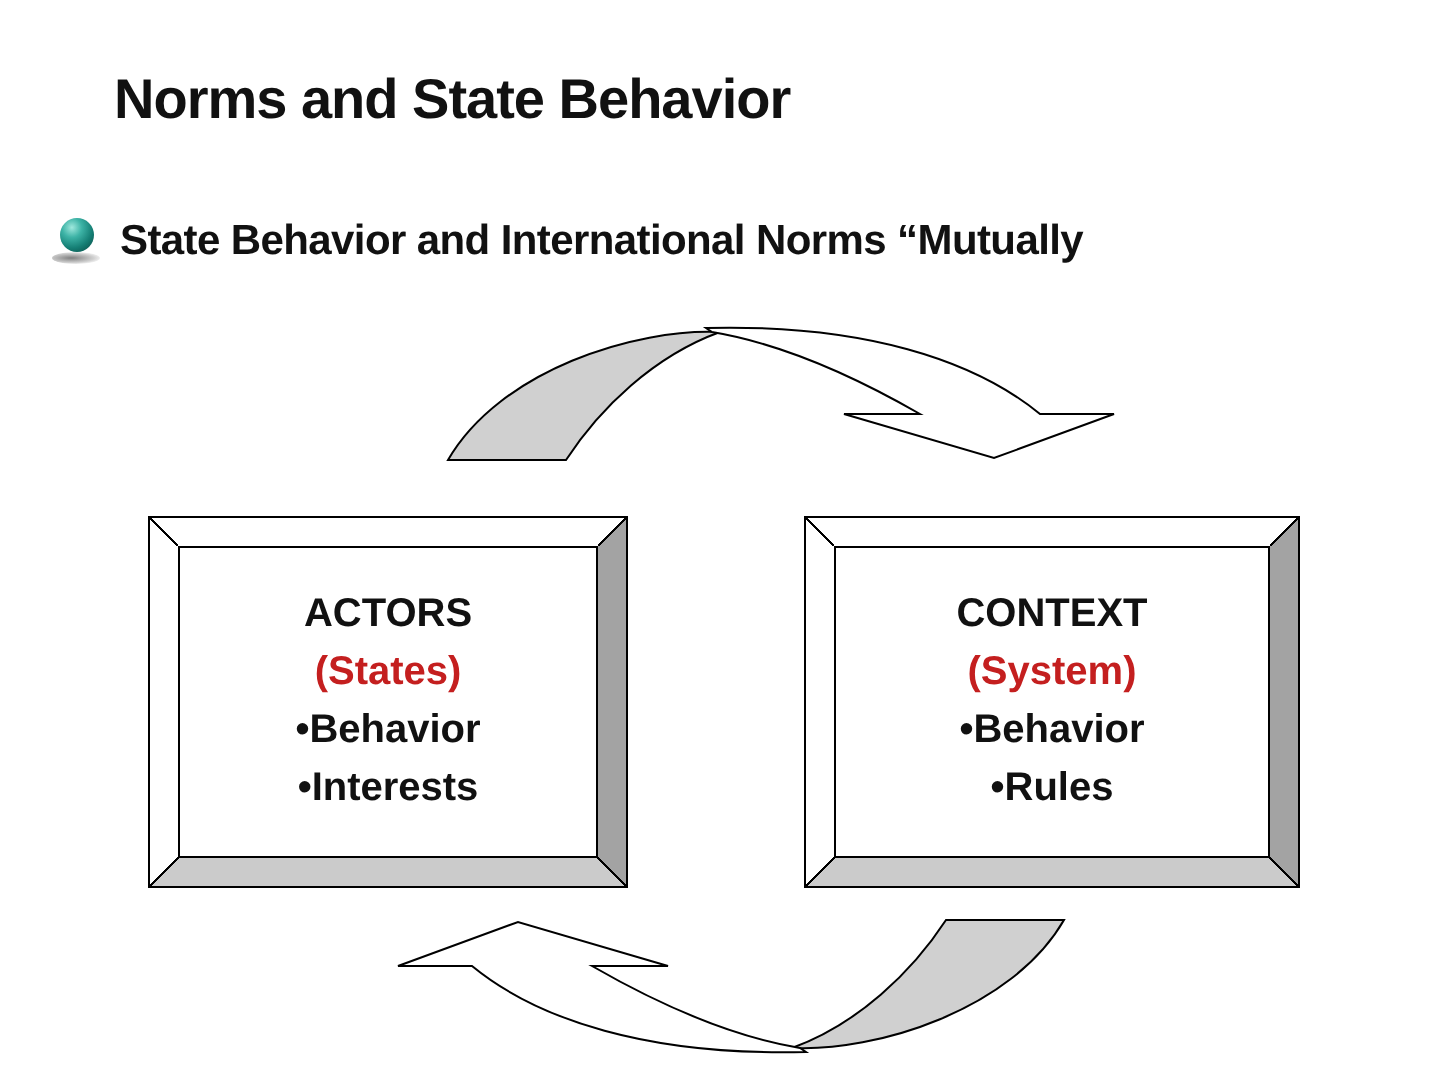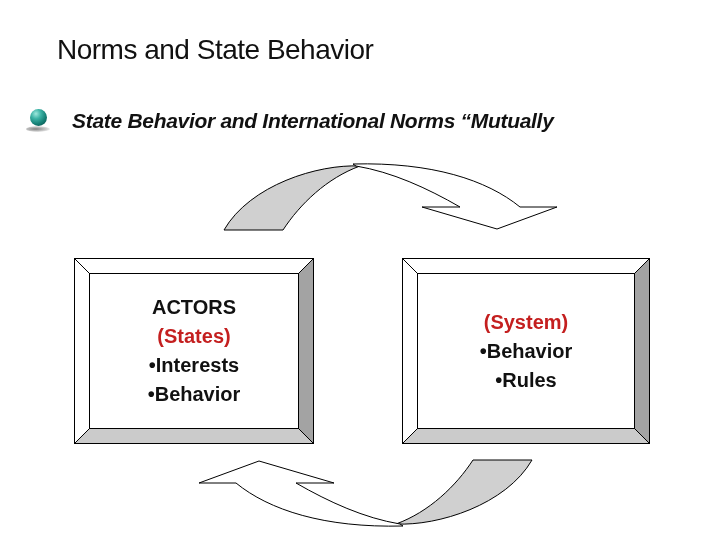--- a/index.html
+++ b/index.html
@@ -2,36 +2,35 @@
 <html style="--title-text: #111111; --body-text: #111111; --accent-red: #c41f1f; --arrow-fill-gray: #d0d0d0; --frame-bevel-light: #ffffff; --frame-bevel-right: #a3a3a3; --frame-bevel-bottom: #cbcbcb; --bullet-teal: #157f75;"><head>
 <meta charset="utf-8">
 <style>
   html,body{margin:0;padding:0;}
   body{
     width:720px;height:540px;position:relative;background:#ffffff;
     font-family:"Liberation Sans",sans-serif;overflow:hidden;
   }
   .slide-title{
     position:absolute;left:57px;top:34px;
-    font-size:28px;font-weight:normal;letter-spacing:-0.5px;
+    font-size:28px;font-weight:bold;letter-spacing:-0.5px;
     color:var(--title-text,#111111);white-space:nowrap;text-align:right;
   }
   .bullet-sphere{
     position:absolute;left:30px;top:109px;width:17px;height:17px;border-radius:50%;
     background:radial-gradient(circle at 35% 28%, #9fe8dd 0%, #3db3a6 30%, var(--bullet-teal,#157f75) 62%, #06423c 100%);
   }
   .bullet-shadow{
     position:absolute;left:26px;top:126px;width:24px;height:6px;border-radius:50%;
     background:radial-gradient(ellipse at 40% 50%, rgba(60,60,60,0.65) 0%, rgba(120,120,120,0.35) 55%, rgba(255,255,255,0) 80%);
   }
   .bullet-text{
-    position:absolute;left:72px;top:106px;width:560px;
+    position:absolute;left:60px;top:106px;width:560px;
     font-size:21px;font-weight:bold;letter-spacing:-0.3px;line-height:30px;
     color:var(--body-text,#111111);
-    font-style:italic;
   }
   .bullet-line{display:block;}
   .arrow-svg{position:absolute;overflow:visible;}
   #arrow-top{left:222px;top:161px;width:338px;height:72px;}
   #arrow-bottom{left:196px;top:457px;width:338px;height:72px;transform:rotate(180deg);}
   .arrow-tail{fill:var(--arrow-fill-gray,#d0d0d0);stroke:#000;stroke-width:1;}
   .arrow-band{fill:#ffffff;stroke:#000;stroke-width:1;}
   .frame-box{position:absolute;}
   #box-left{left:74px;top:258px;width:240px;height:186px;}
   #box-right{left:402px;top:258px;width:248px;height:186px;}
@@ -79,36 +78,37 @@
     <line class="frame-line" x1="0" y1="0" x2="15" y2="15"></line>
     <line class="frame-line" x1="240" y1="0" x2="225" y2="15"></line>
     <line class="frame-line" x1="0" y1="186" x2="15" y2="171"></line>
     <line class="frame-line" x1="240" y1="186" x2="225" y2="171"></line>
     <rect class="frame-line" x="0.5" y="0.5" width="239" height="185"></rect>
     <rect class="frame-inner" x="15.5" y="15.5" width="209" height="155"></rect>
   </svg>
   <div class="box-content">
     <div class="box-title">ACTORS</div>
     <div class="box-subtitle">(States)</div>
+    <div class="box-item">•Behavior</div>
     <div class="box-item">•Interests</div>
-    <div class="box-item">•Behavior</div>
   </div>
 </div>
 
 <div id="box-right" class="frame-box">
   <svg class="frame-svg" viewBox="0 0 248 186" shape-rendering="crispEdges">
     <polygon class="bevel-light" points="0,0 248,0 233,15 15,15"></polygon>
     <polygon class="bevel-light" points="0,0 15,15 15,171 0,186"></polygon>
     <polygon class="bevel-right" points="248,0 248,186 233,171 233,15"></polygon>
     <polygon class="bevel-bottom" points="0,186 15,171 233,171 248,186"></polygon>
     <line class="frame-line" x1="0" y1="0" x2="15" y2="15"></line>
     <line class="frame-line" x1="248" y1="0" x2="233" y2="15"></line>
     <line class="frame-line" x1="0" y1="186" x2="15" y2="171"></line>
     <line class="frame-line" x1="248" y1="186" x2="233" y2="171"></line>
     <rect class="frame-line" x="0.5" y="0.5" width="247" height="185"></rect>
     <rect class="frame-inner" x="15.5" y="15.5" width="217" height="155"></rect>
   </svg>
   <div class="box-content">
+    <div class="box-title">CONTEXT</div>
     <div class="box-subtitle">(System)</div>
     <div class="box-item">•Behavior</div>
     <div class="box-item">•Rules</div>
   </div>
 </div>
 
 </body></html>

